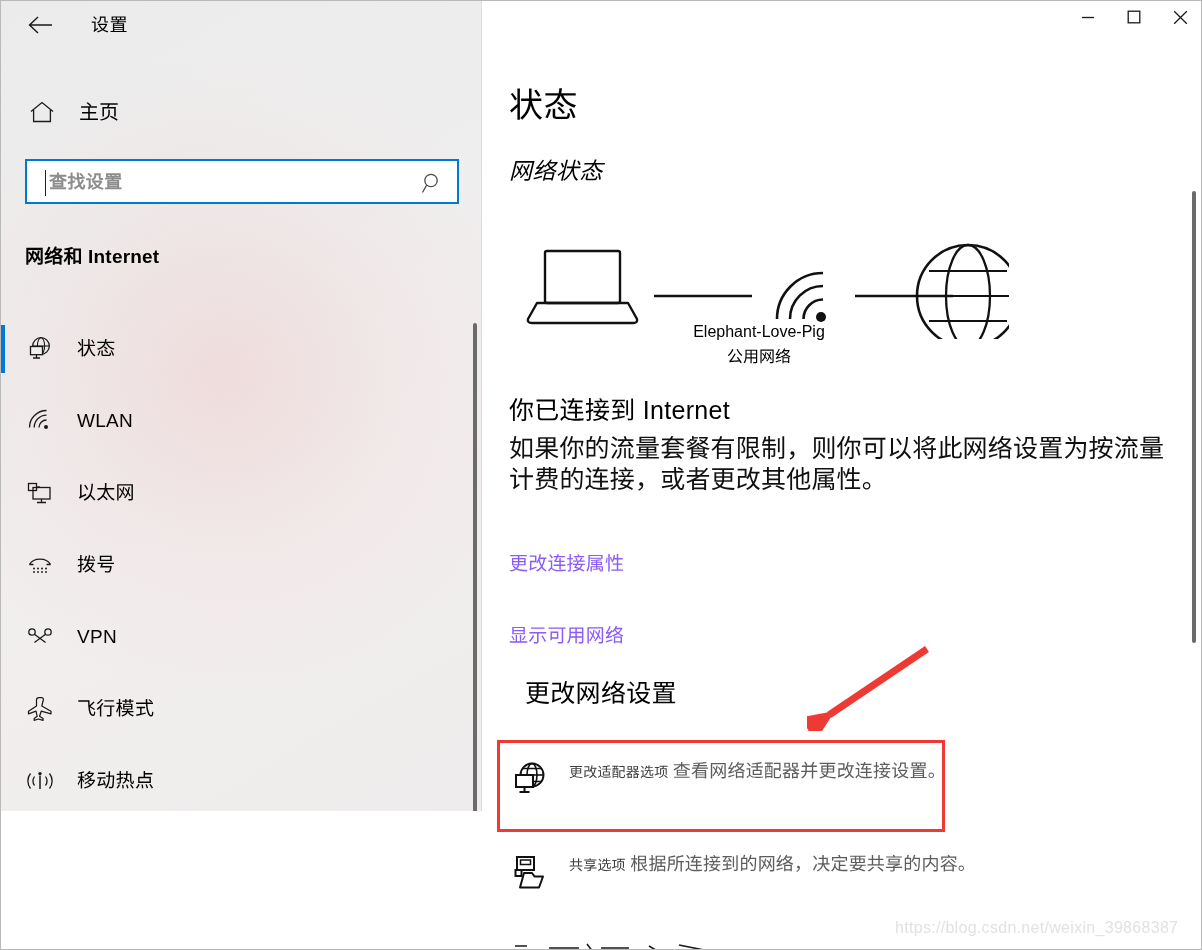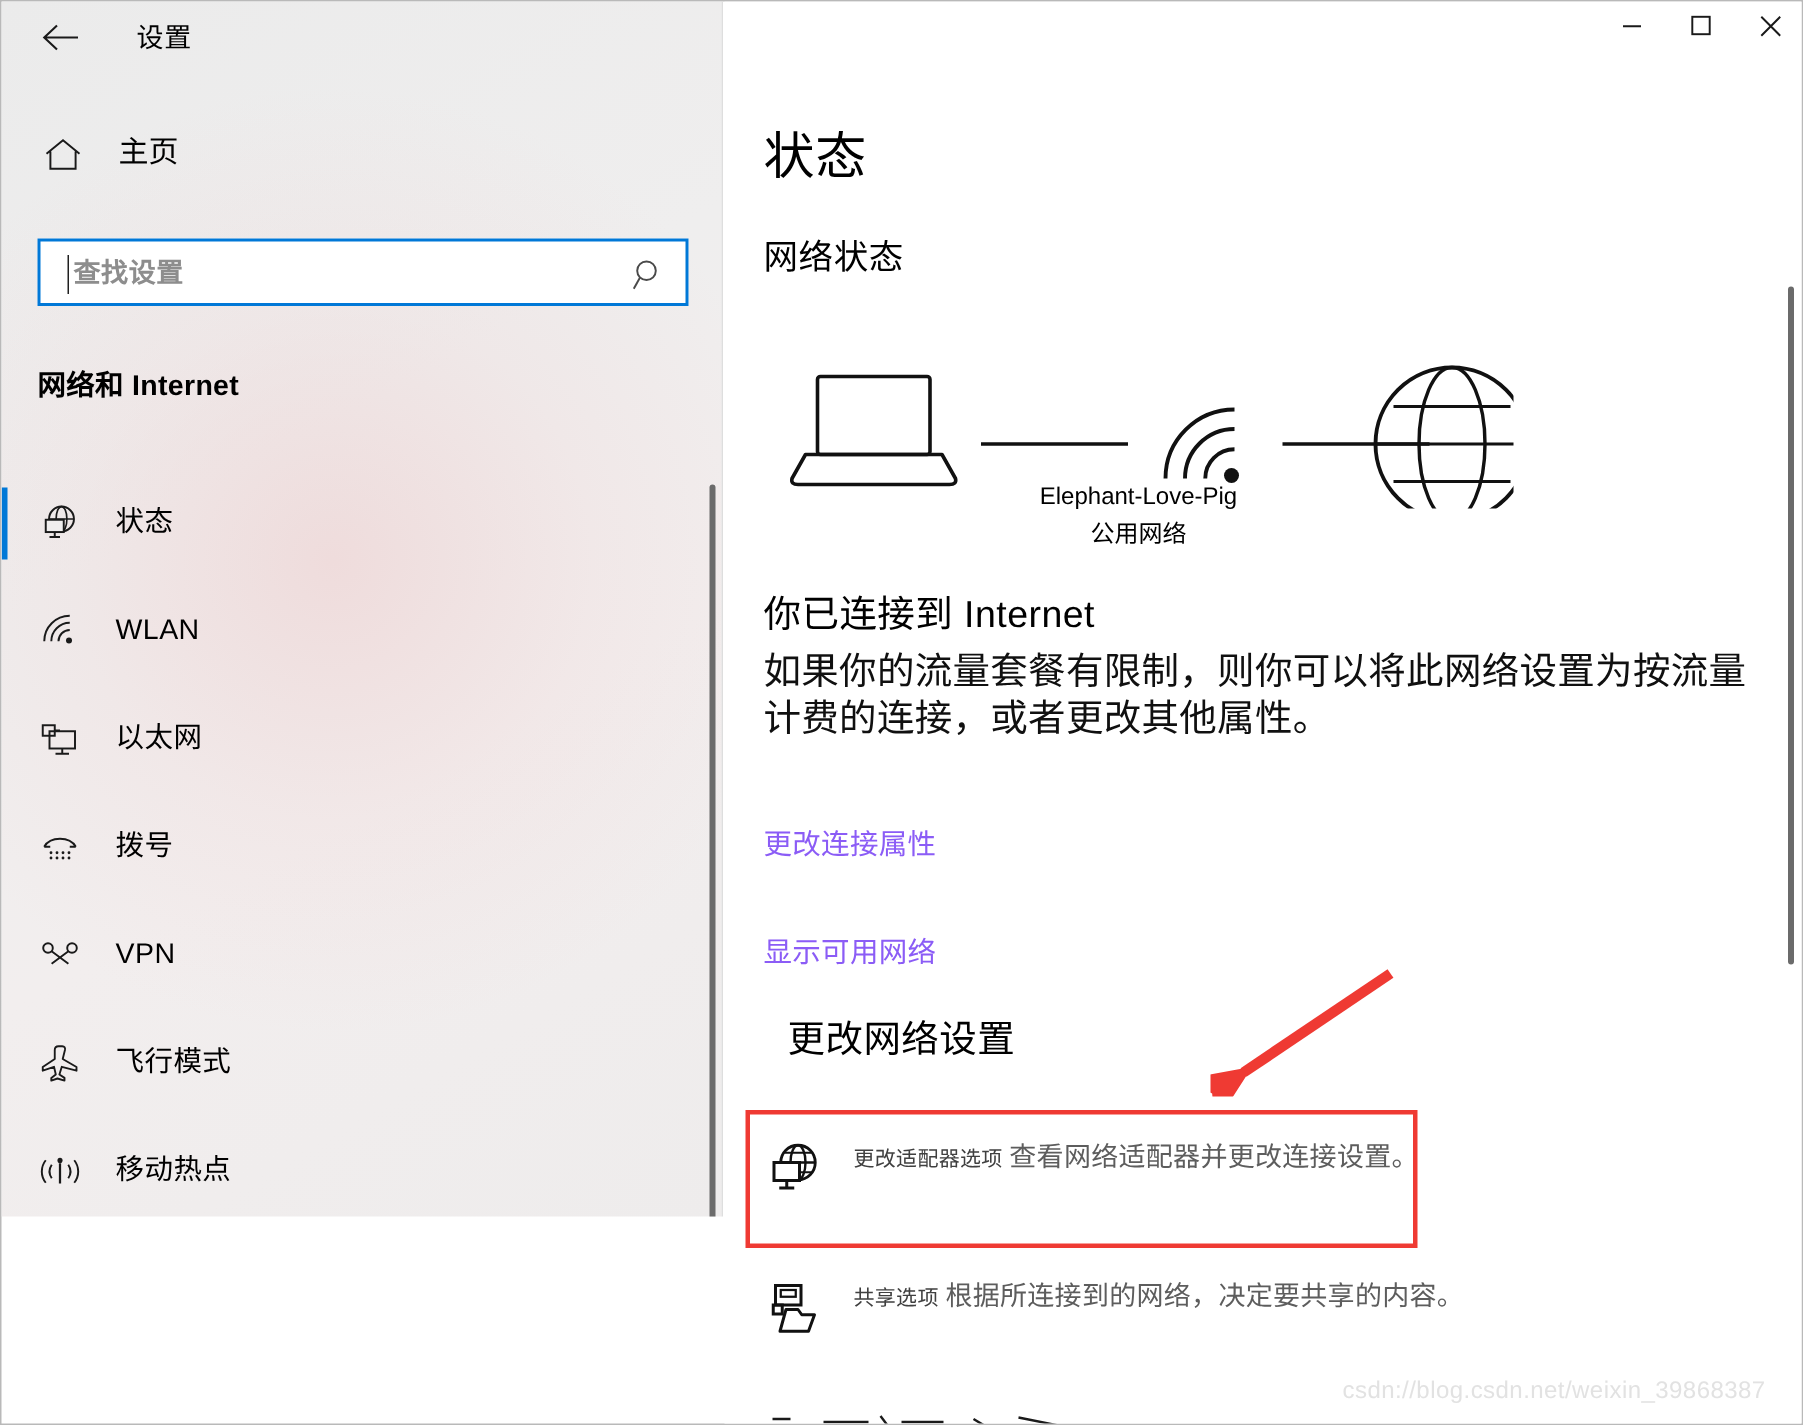--- a/index.html
+++ b/index.html
@@ -56,21 +56,21 @@
     font-size: 18px;
     line-height: 24px;
     color: #000;
     letter-spacing: 0.5px;
   }
 
   .home-row {
     position: absolute;
     left: 0; top: 88px;
     width: 481px; height: 46px;
-    display: flex; 
+    display: flex; align-items: center;
     cursor: default;
   }
   .home-icon {
     width: 30px; height: 28px;
     margin-left: 26px;
     display: flex; align-items: center; justify-content: center;
   }
   .home-label {
     margin-left: 22px;
     font-size: 20px;
@@ -192,20 +192,21 @@
     color: #000;
     letter-spacing: 0.5px;
   }
   .sub-title {
     position: absolute;
     left: 26px; top: 155px;
     font-size: 23px;
     line-height: 30px;
     color: #000;
     letter-spacing: 0.4px;
+    font-style: italic;
   }
 
   .net-diagram {
     position: absolute;
     left: 26px; top: 238px;
     width: 500px; height: 100px;
   }
   .net-caption {
     position: absolute;
     left: 26px; top: 318px;
@@ -597,21 +598,21 @@
     </div>
 
     <div class="cut-row">
       <svg width="400" height="20" viewBox="0 0 400 20">
         <path d="M6 4 L18 4 M40 6 L70 6 M78 2 L84 10 M92 6 L120 6 M140 4 L150 10 M170 3 L200 9" stroke="#1a1a1a" stroke-width="1.6"></path>
       </svg>
     </div>
 
     <div class="main-scrollbar"></div>
 
-    <div class="watermark">csdn://blog.csdn.net/weixin_39868387</div>
+    <div class="watermark">https://blog.csdn.net/weixin_39868387</div>
   </div>
 
   <div class="highlight-box" style="left:496px; top:739px; width:448px; height:92px;"></div>
 
   <div class="red-arrow">
     <svg width="130" height="90" viewBox="0 0 130 90">
       <defs>
         <marker id="arrowhead" markerWidth="6" markerHeight="6" refX="1" refY="3" orient="auto">
           <path d="M0,3 L6,0.4 L4.6,3 L6,5.6 Z" fill="#ef3a33"></path>
         </marker>

